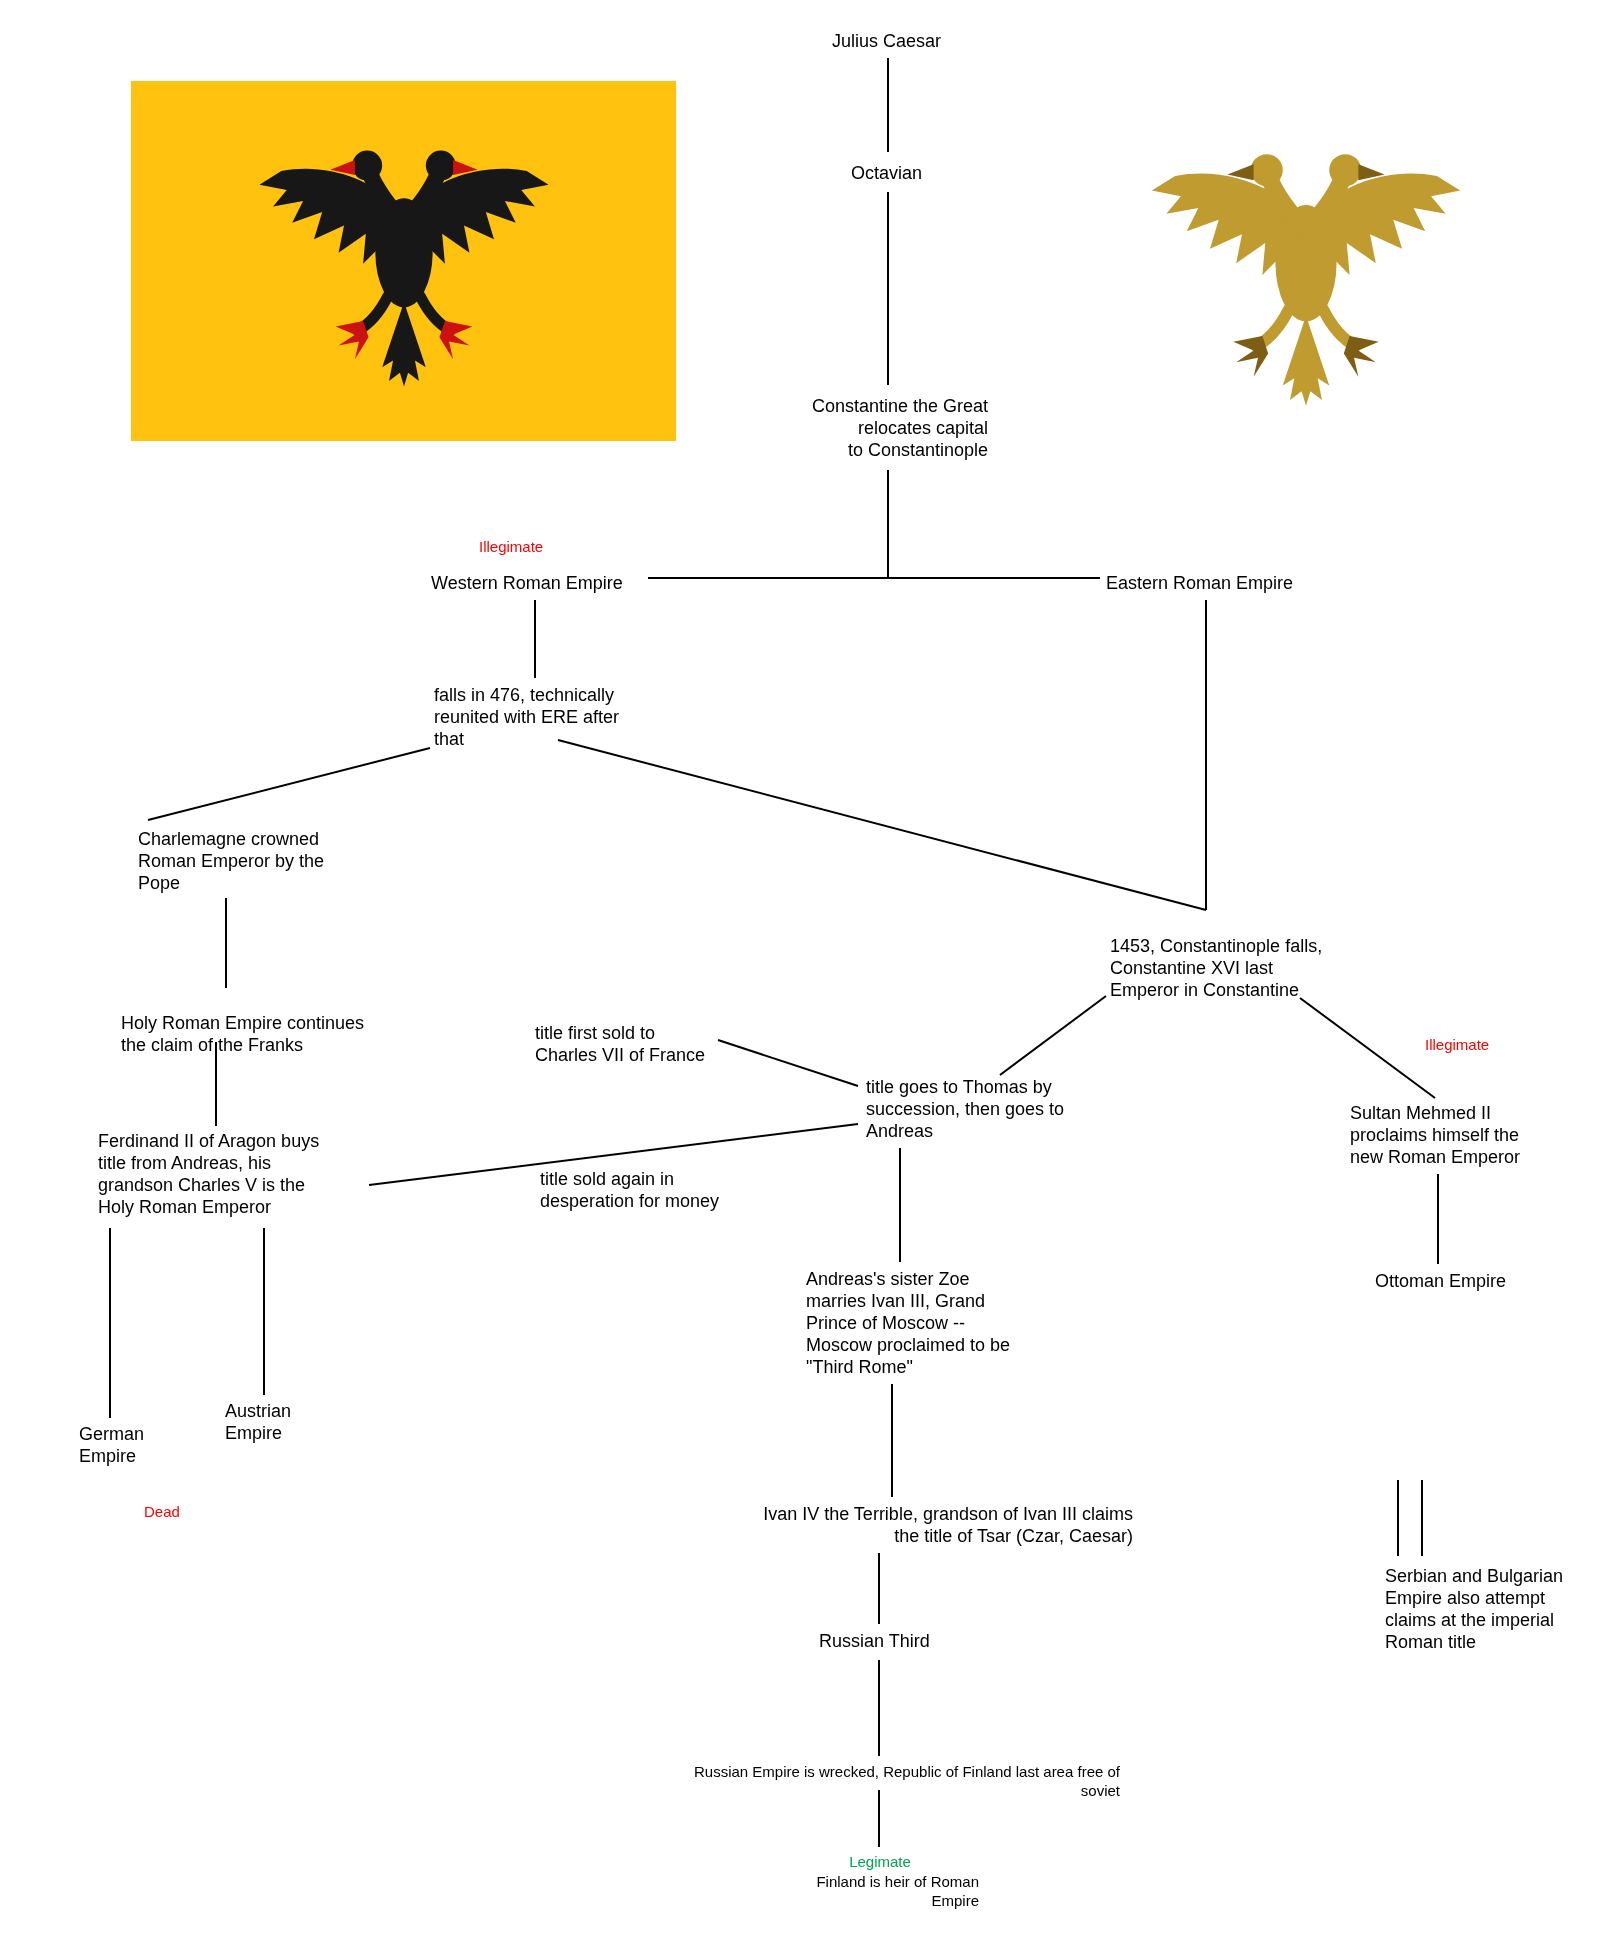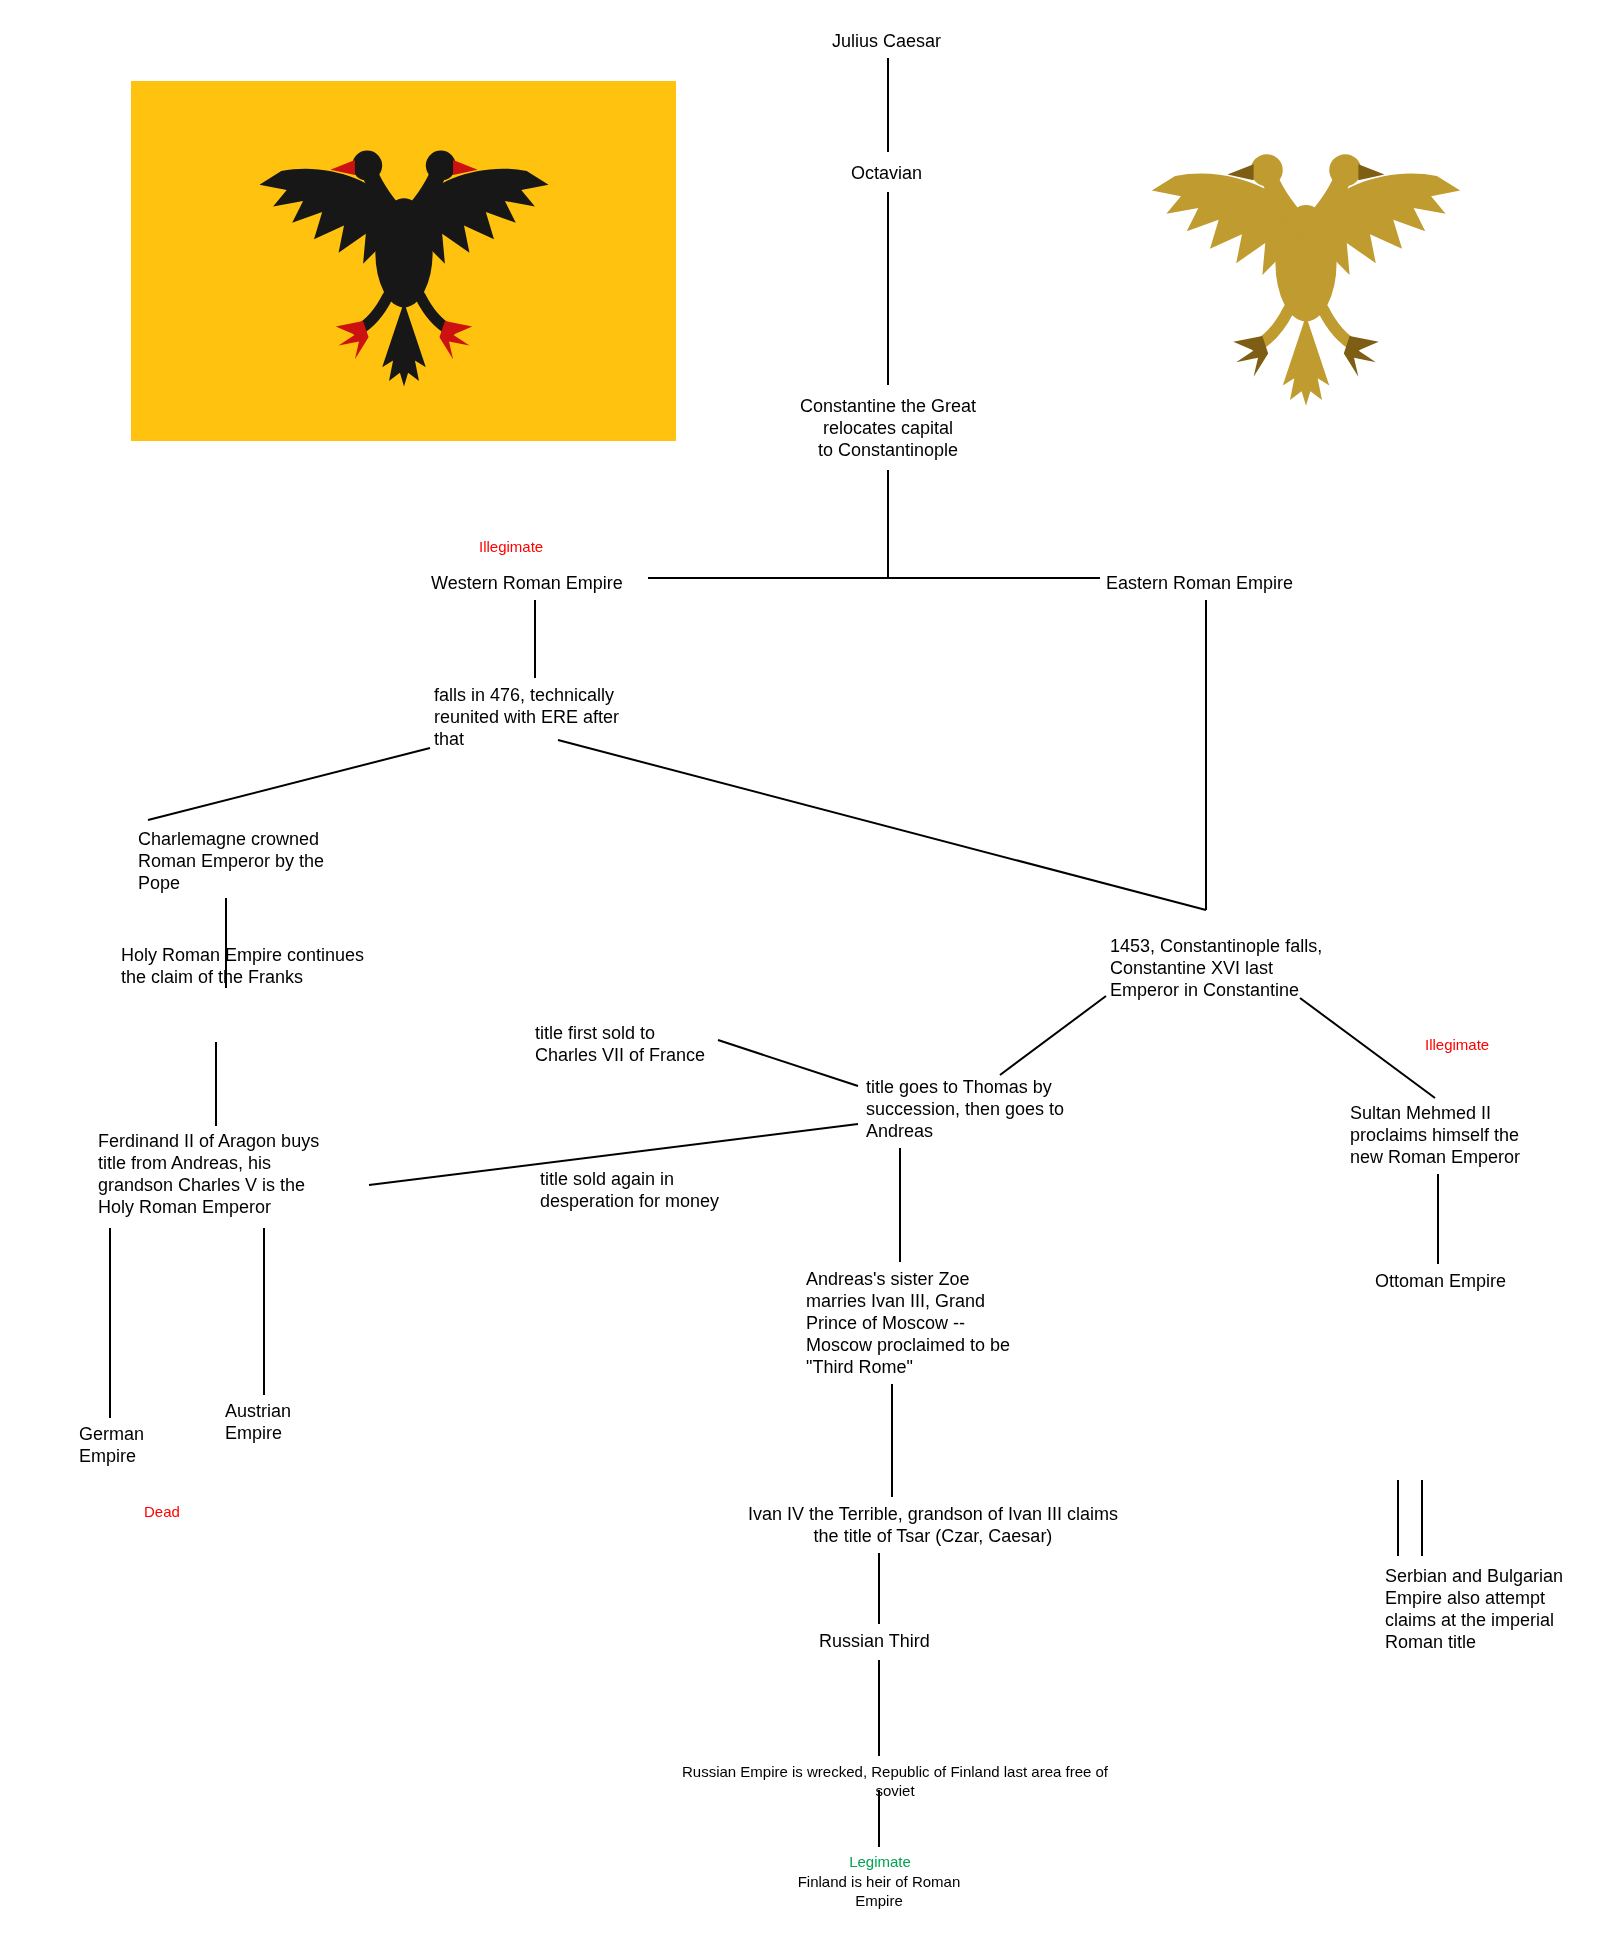--- a/index.html
+++ b/index.html
@@ -12,21 +12,21 @@
     overflow:hidden;
     border-radius:13px;
   }
   .edges{position:absolute;left:0;top:0;}
   .edges line{stroke:var(--edge,#000);stroke-width:2;}
   .node{
     position:absolute;
     font-size:18px;line-height:22px;
     white-space:pre-line;
   }
-  .center{text-align:center;}
+  .center{text-align:right;}
   .small{font-size:15px;line-height:19px;}
   .tag{position:absolute;font-size:15px;font-weight:normal;white-space:pre-line;}
   .tag-red{color:var(--label-red,#f00);}
   .tag-green{color:var(--label-green,#00a550);}
   #hre-flag{
     position:absolute;left:131px;top:81px;width:545px;height:360px;
     background:var(--flag-gold,#ffc20e);
     display:flex;align-items:center;justify-content:center;
   }
   .eagle-svg{display:block;}
@@ -110,21 +110,21 @@
   <div class="tag tag-red" style="left:479px;top:538px">Illegimate</div>
   <div class="node" style="left:431px;top:572px">Western Roman Empire</div>
   <div class="node" style="left:1106px;top:572px">Eastern Roman Empire</div>
 
   <div class="node" style="left:434px;top:684px">falls in 476, technically
 reunited with ERE after
 that</div>
   <div class="node" style="left:138px;top:828px">Charlemagne crowned
 Roman Emperor by the
 Pope</div>
-  <div class="node" style="left:121px;top:944px">Holy Roman Empire continues
+  <div class="node" style="left:121px;top:1012px">Holy Roman Empire continues
 the claim of the Franks</div>
   <div class="node" style="left:98px;top:1130px">Ferdinand II of Aragon buys
 title from Andreas, his
 grandson Charles V is the
 Holy Roman Emperor</div>
 
   <div class="node" style="left:225px;top:1400px">Austrian
 Empire</div>
   <div class="node" style="left:79px;top:1423px">German
 Empire</div>

